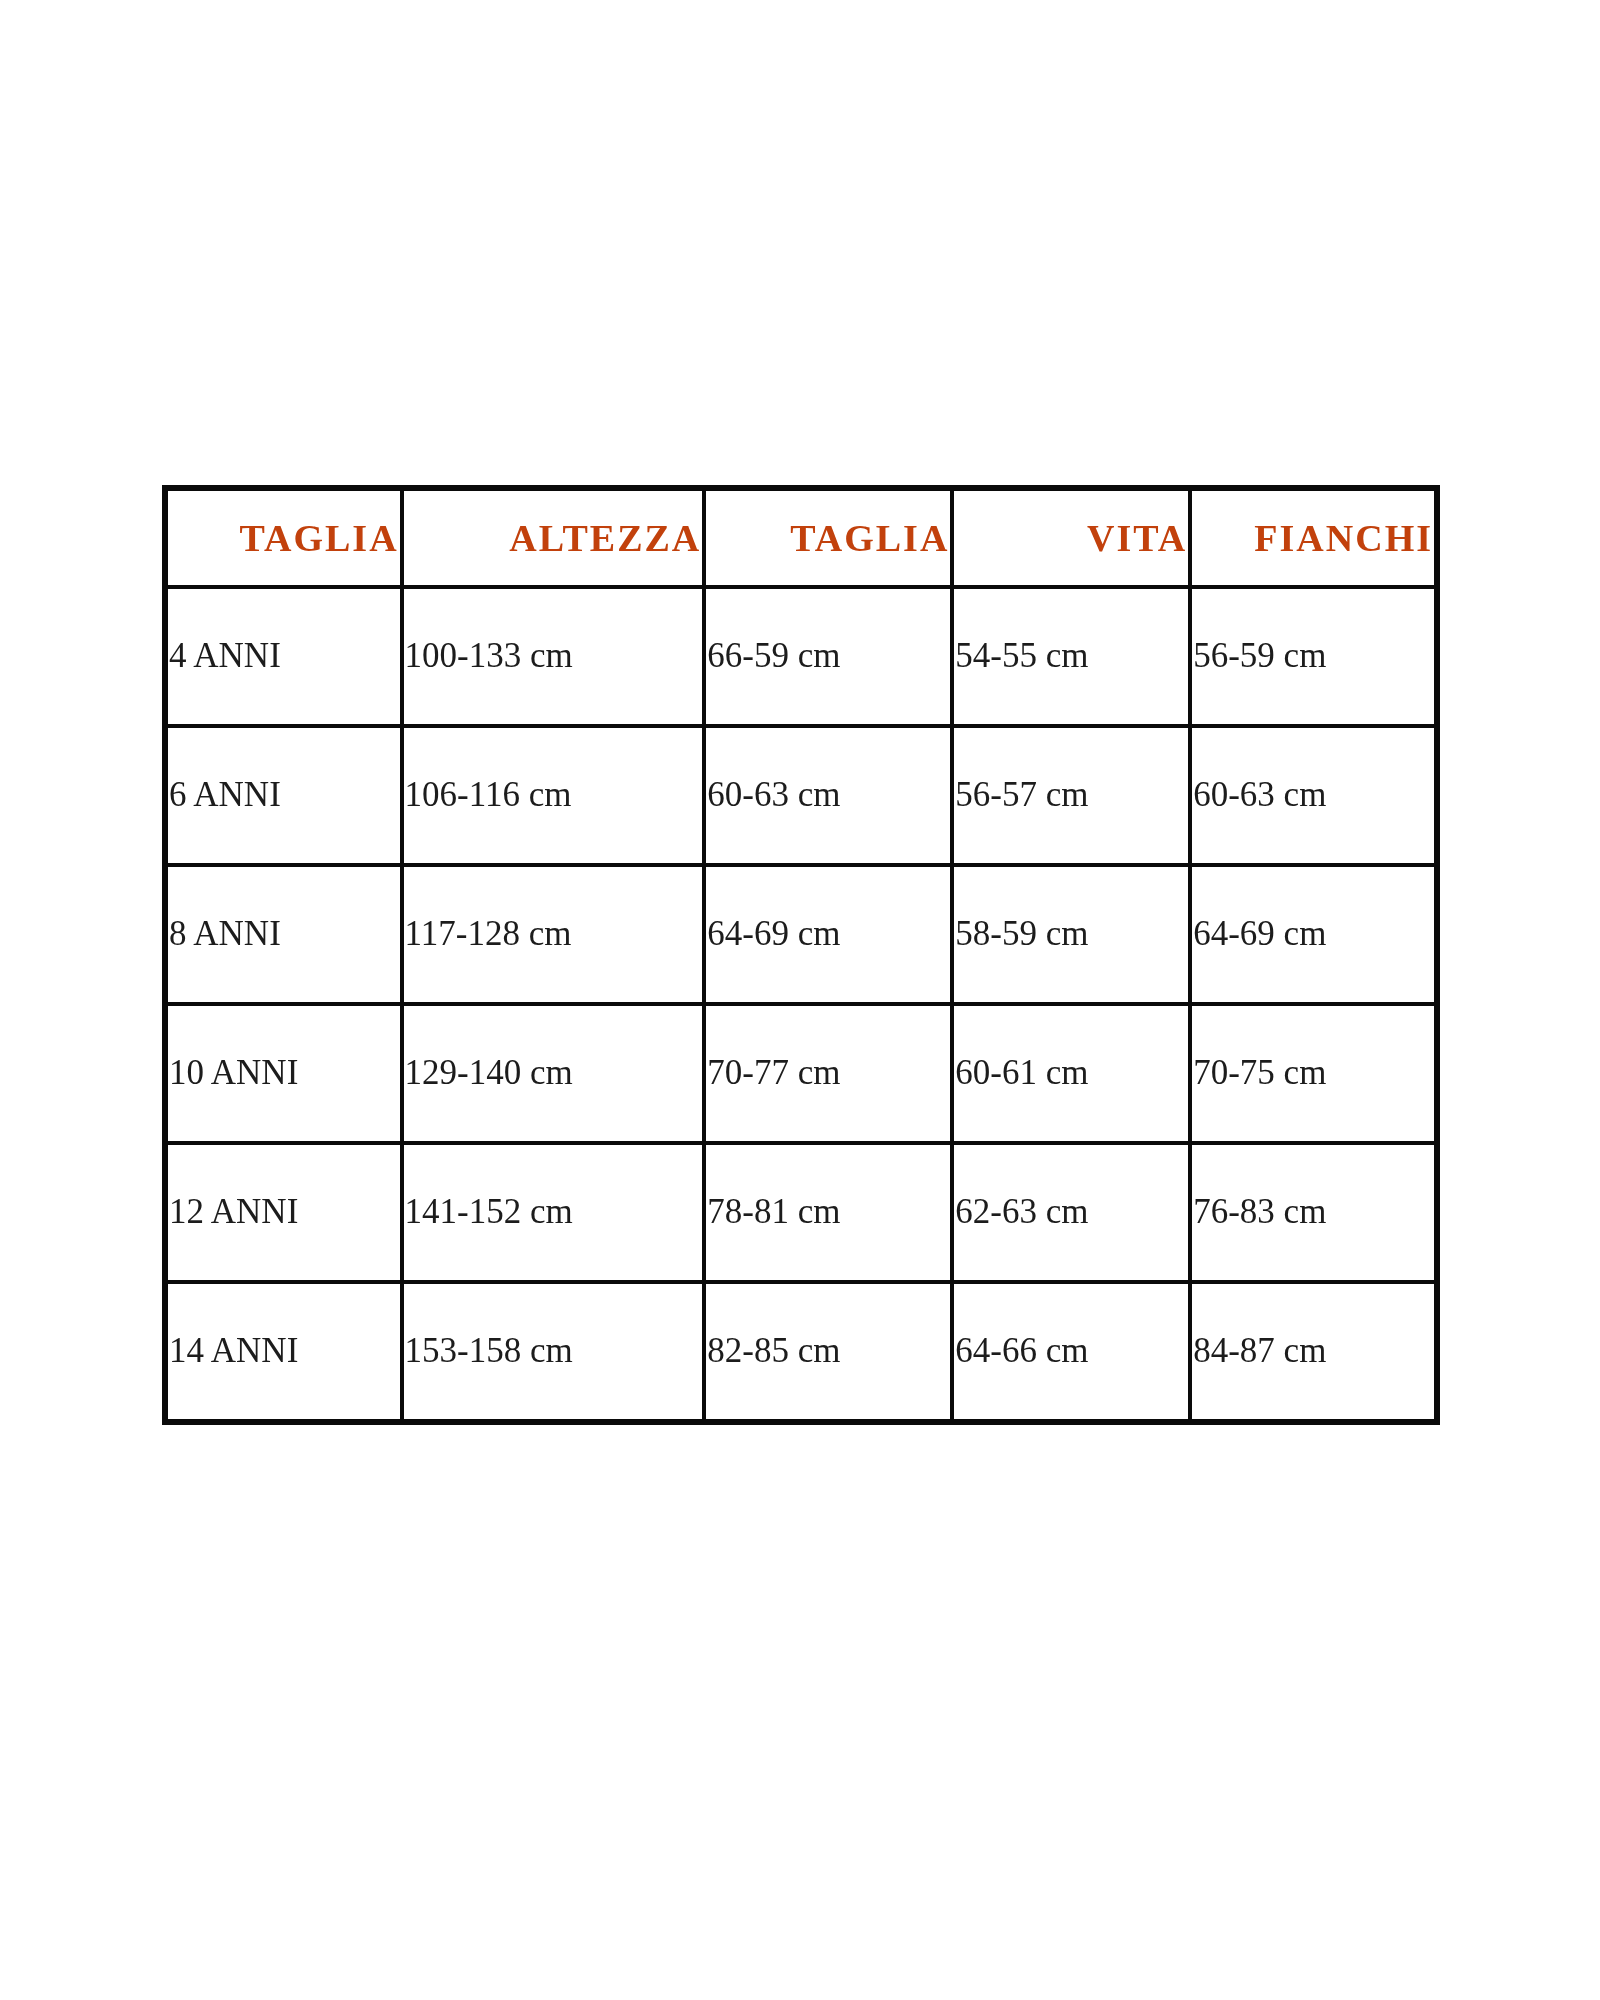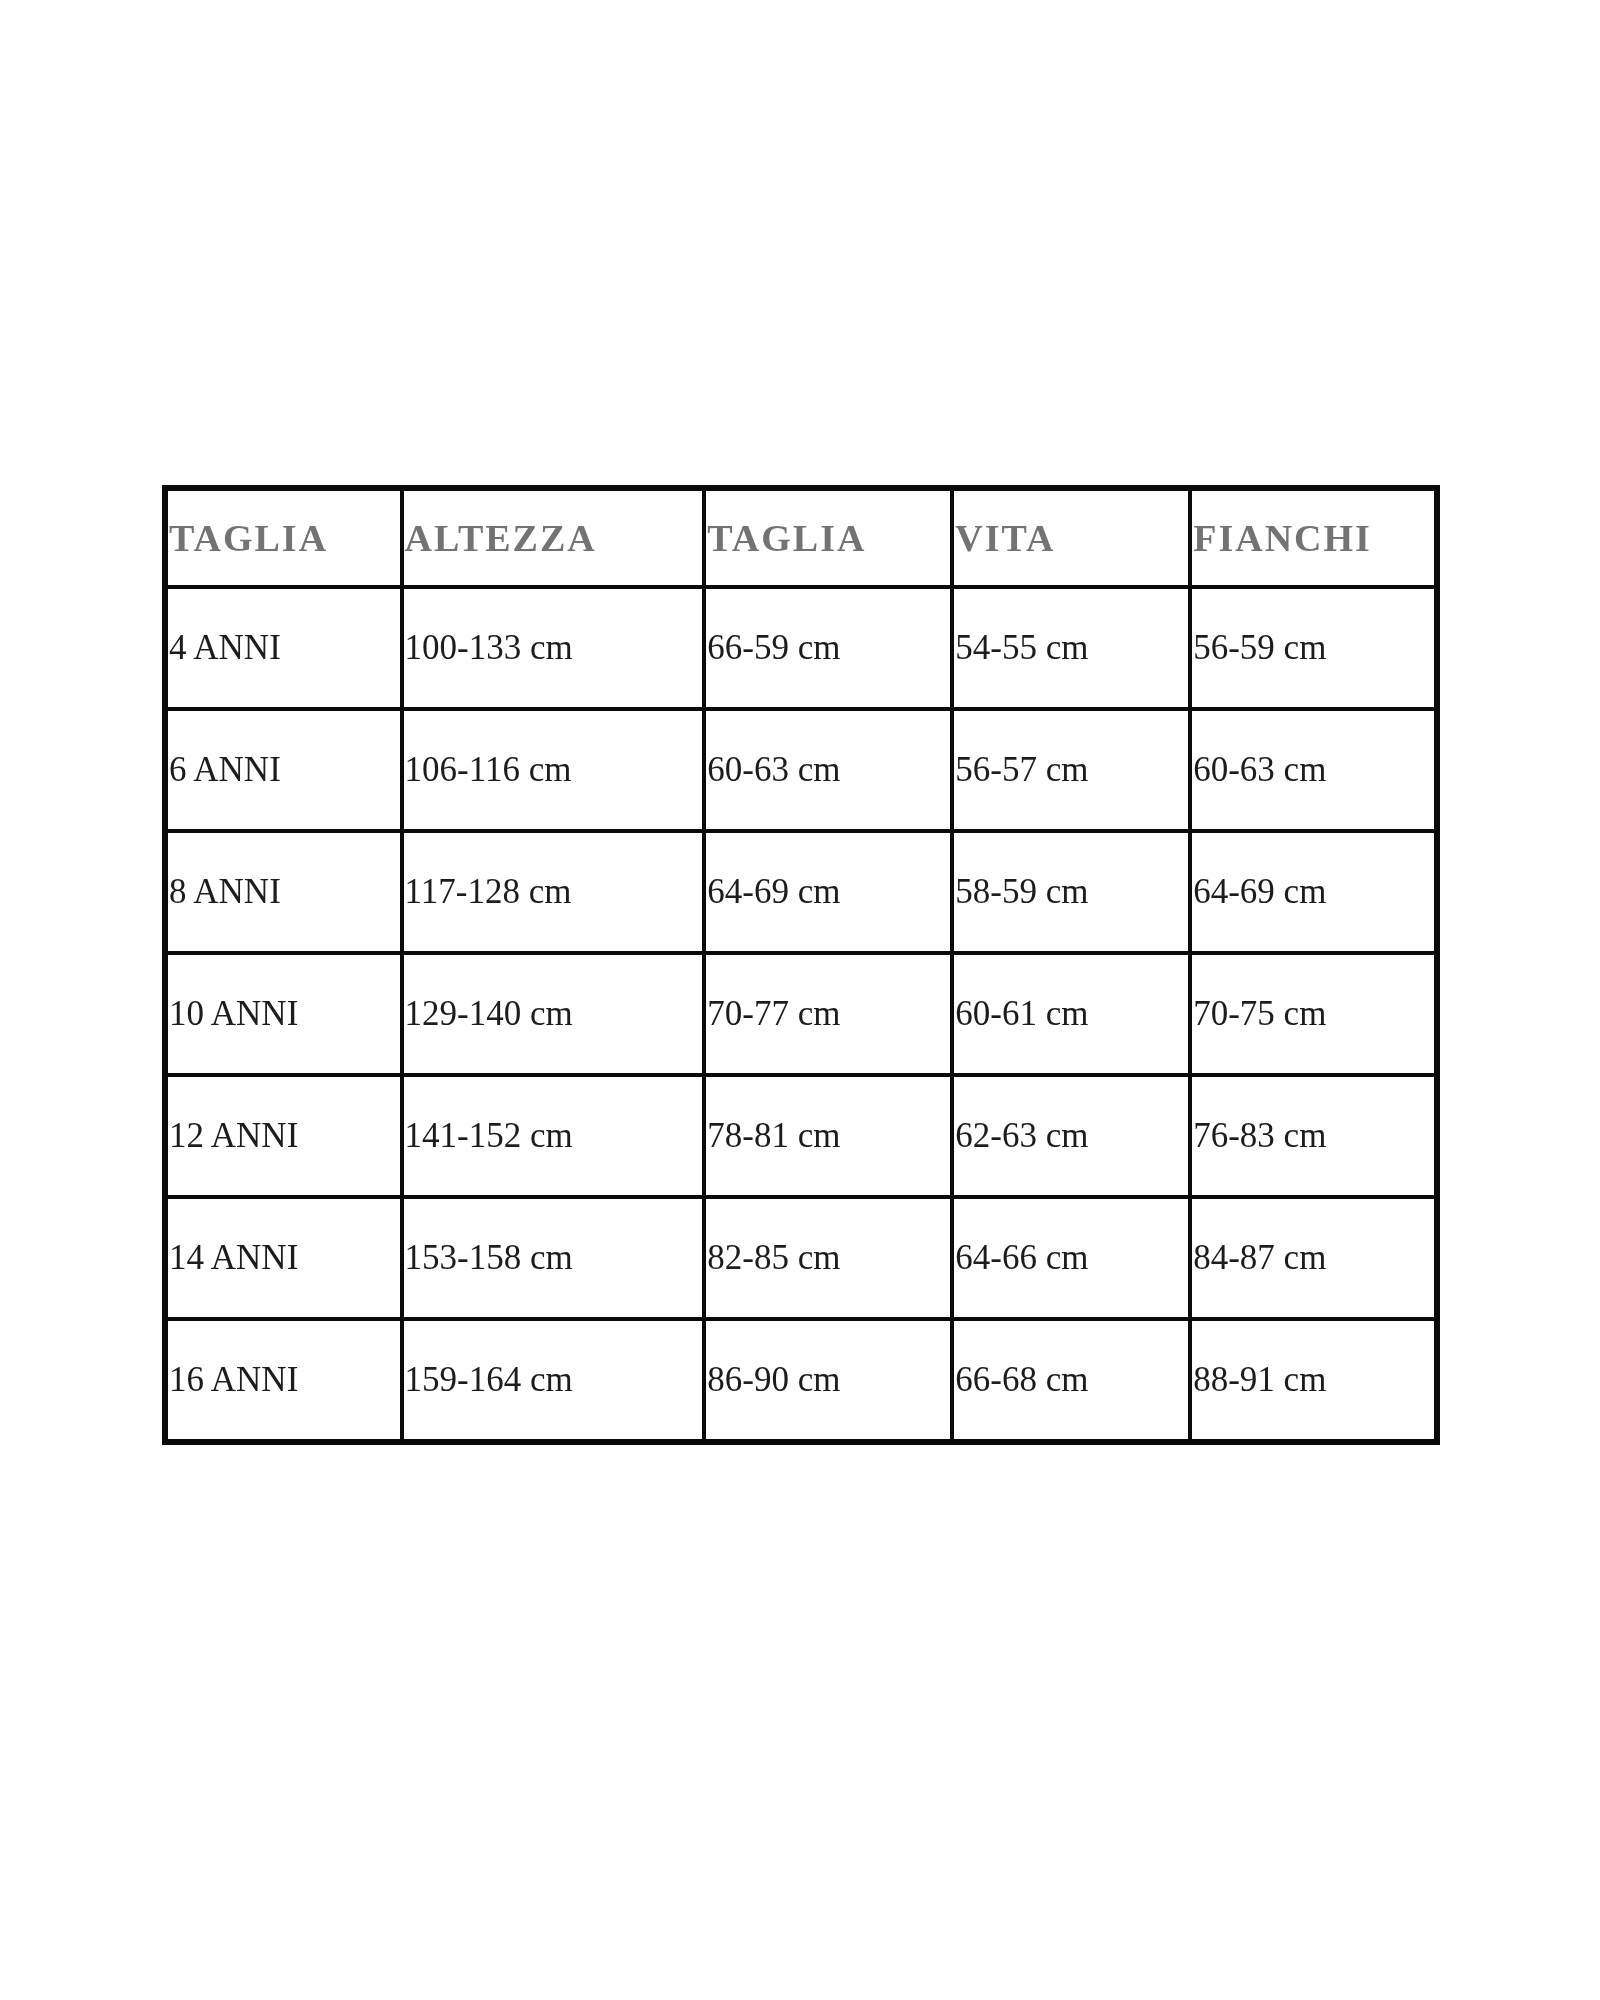--- a/index.html
+++ b/index.html
@@ -28,22 +28,22 @@
     border: 4px solid #0a0a0a;
   }
   .size-table {
     border-width: 6px;
   }
   .size-table th {
     height: 92px;
     font-weight: bold;
     font-size: 38px;
     letter-spacing: 2px;
-    color: #737373;
-    text-align: left;
+    color: #c2410c;
+    text-align: right;
     vertical-align: middle;
   }
   .size-table td {
     height: 116px;
     font-size: 35px;
     color: #1c1c1c;
     vertical-align: middle;
   }
 </style>
 </head>
@@ -103,22 +103,15 @@
         <td>62-63 cm</td>
         <td>76-83 cm</td>
       </tr>
       <tr>
         <td>14 ANNI</td>
         <td>153-158 cm</td>
         <td>82-85 cm</td>
         <td>64-66 cm</td>
         <td>84-87 cm</td>
       </tr>
-      <tr>
-        <td>16 ANNI</td>
-        <td>159-164 cm</td>
-        <td>86-90 cm</td>
-        <td>66-68 cm</td>
-        <td>88-91 cm</td>
-      </tr>
     </tbody>
   </table>
 </div>
 
 </body></html>

